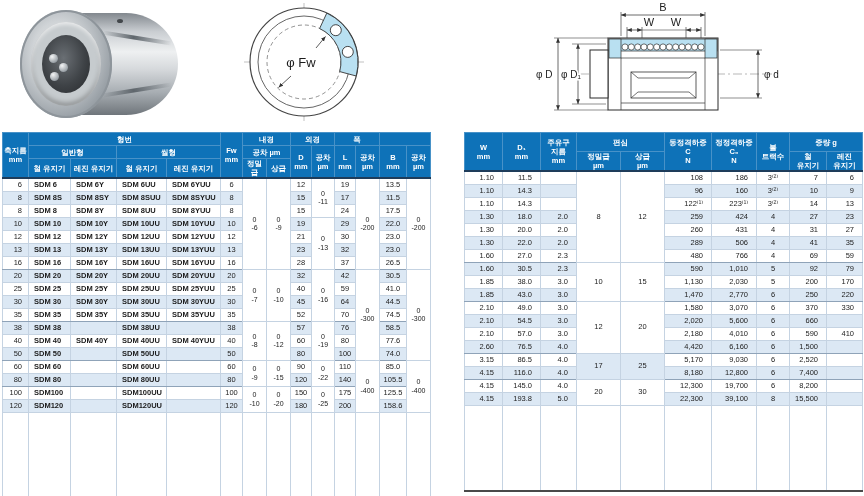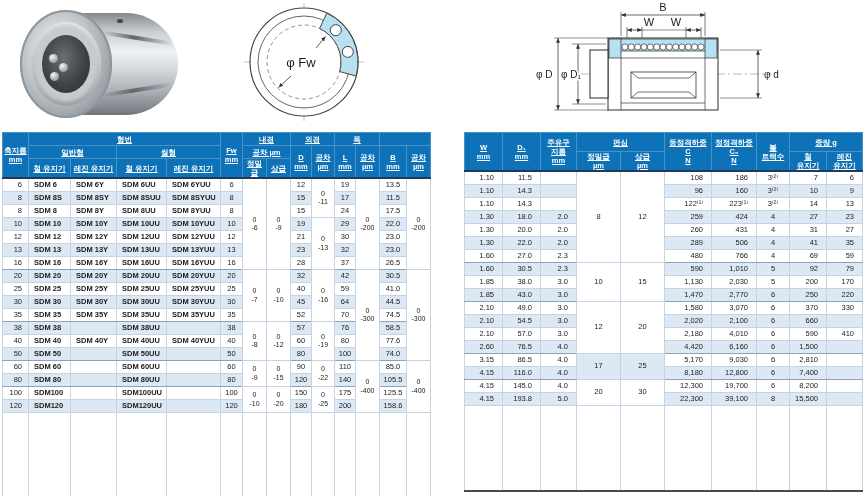--- a/index.html
+++ b/index.html
@@ -26,21 +26,21 @@
   svg text{font-family:"Liberation Sans","DejaVu Sans",sans-serif;fill:#1c1c1c;}
   .xsec{position:absolute;left:228px;top:0px;}
   .dim{position:absolute;left:528px;top:0px;}
   
   .tbl{position:absolute;top:132px;}
   #left-table{left:2px;}
   #right-table{left:464px;}
   table.spec{border-collapse:collapse;table-layout:fixed;
     border:1px solid #8ea2b5;border-bottom:2px solid #4a4a4a;}
   .spec th{background:#0e72b8;color:#fff;font-size:7.5px;font-weight:bold;
-    border:1px solid #4892c8;white-space:pre-line;line-height:1.2;padding:0 1px;text-align:center;text-decoration:underline;}
+    border:1px solid #4892c8;white-space:pre-line;line-height:1.2;padding:0 1px;text-align:center;}
   #left-table thead tr{height:13px;}
   #right-table thead tr{height:19px;}
   .spec td{font-size:7.5px;color:#222;border:1px solid #c5d3e2;padding:0 2px;
     text-align:center;white-space:pre-line;line-height:1.15;height:12px;overflow:hidden;}
   .spec tbody tr:nth-child(even){background:#dce8f4;}
   .spec tbody tr:first-child td{border-top:2px solid #1e3c5a;}
   .spec tr.sep td{border-bottom:1px solid #8fa3b8;}
   .spec tr.filler{background:#fff;}
   .spec tr.filler td{height:84px;}
   .spec td.tol{background:#fff;font-size:7px;line-height:1.15;}
@@ -629,21 +629,21 @@
           <td class="num">3,070</td>
           <td class="ctr">6</td>
           <td class="num">370</td>
           <td class="num">330</td>
         </tr>
         <tr>
           <td class="num">2.10</td>
           <td class="num">54.5</td>
           <td class="num">3.0</td>
           <td class="num">2,020</td>
-          <td class="num">2,100</td>
+          <td class="num">5,600</td>
           <td class="ctr">6</td>
           <td class="num">660</td>
           <td class="num"></td>
         </tr>
         <tr>
           <td class="num">2.10</td>
           <td class="num">57.0</td>
           <td class="num">3.0</td>
           <td class="num">2,180</td>
           <td class="num">4,010</td>
@@ -663,21 +663,21 @@
         </tr>
         <tr>
           <td class="num">3.15</td>
           <td class="num">86.5</td>
           <td class="num">4.0</td>
           <td rowspan="2" class="ecc alt">17</td>
           <td rowspan="2" class="ecc alt">25</td>
           <td class="num">5,170</td>
           <td class="num">9,030</td>
           <td class="ctr">6</td>
-          <td class="num">2,810</td>
+          <td class="num">2,520</td>
           <td class="num"></td>
         </tr>
         <tr class="sep">
           <td class="num">4.15</td>
           <td class="num">116.0</td>
           <td class="num">4.0</td>
           <td class="num">8,180</td>
           <td class="num">12,800</td>
           <td class="ctr">6</td>
           <td class="num">7,400</td>

